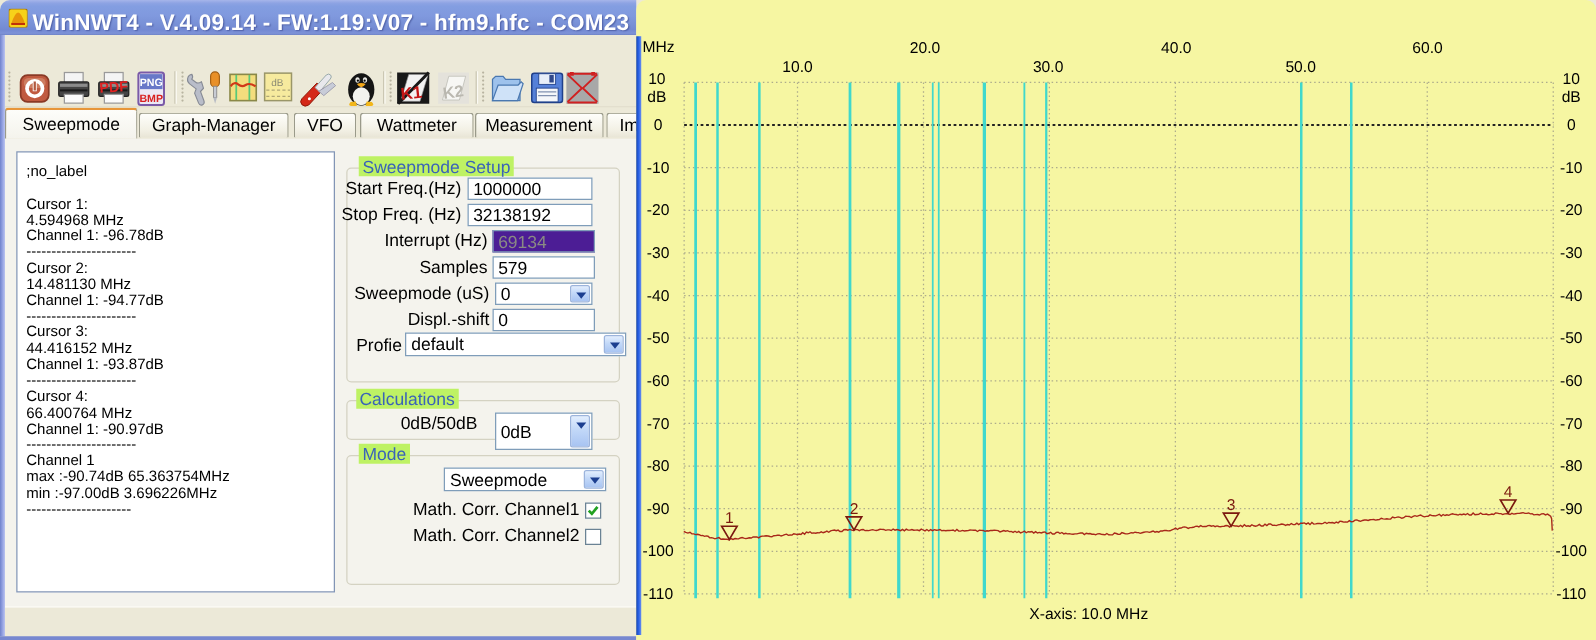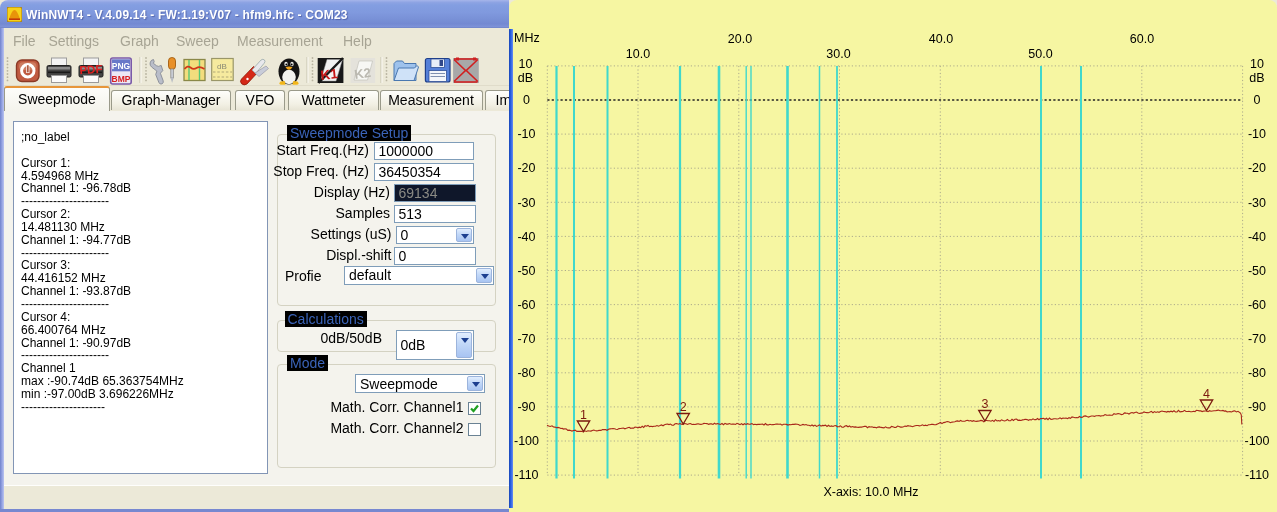--- a/index.html
+++ b/index.html
@@ -1,34 +1,34 @@
 <!DOCTYPE html>
 <html><head><meta charset="utf-8"><style>
 *{margin:0;padding:0;box-sizing:border-box}
 html,body{width:1277px;height:512px;overflow:hidden;background:#ece9d8;font-family:"Liberation Sans",sans-serif}
 #lwin{position:absolute;left:0;top:0;width:509px;height:512px;background:#ece9d8;border-radius:8px 0 0 0}
 #ltitle{position:absolute;left:0;top:0;width:509px;height:28px;border-radius:8px 0 0 0;
  background:linear-gradient(180deg,#a6b5ea 0%,#8da3e3 9%,#839ee1 18%,#8099de 45%,#7890d6 70%,#7389d2 85%,#7d92d8 95%,#6e83c6 100%)}
-#ltitle .txt{position:absolute;left:26px;top:8px;font-size:12px;font-weight:bold;color:#fff;letter-spacing:.2px;white-space:nowrap;text-shadow:1px 1px 1px rgba(40,50,120,.45)}
+#ltitle .txt{position:absolute;left:26px;top:8px;font-size:18px;font-weight:bold;color:#fff;letter-spacing:.2px;white-space:nowrap;text-shadow:1px 1px 1px rgba(40,50,120,.45)}
 .lborder{position:absolute;left:0;top:28px;width:4px;height:481px;background:linear-gradient(90deg,#7082cc,#98a6e4 55%,#bbc4f0)}
 #lbottom{position:absolute;left:0;top:509px;width:509px;height:3px;background:#7788d0}
 #lmenu{position:absolute;left:4px;top:28px;width:505px;height:26px;background:#ece9d8}
 #lmenu span{position:absolute;top:5px;font-size:14px;color:#a7a494;white-space:nowrap}
 #ltoolbar{position:absolute;left:4px;top:54px;width:505px;height:32px;background:#ece9d8;border-bottom:1px solid #e0dcca}
 #ltabs{position:absolute;left:4px;top:86px;width:505px;height:25px;background:#ece9d8}
 .tab{position:absolute;top:4px;height:20px;background:linear-gradient(180deg,#fefefb,#f2f0e4 70%,#e8e5d6);border:1px solid #9a9a8a;border-bottom:none;border-radius:3px 3px 0 0;font-size:14px;color:#000;text-align:center;line-height:19px;white-space:nowrap;overflow:hidden}
 .tab.active{top:0;height:25px;background:linear-gradient(180deg,#fdfdfa,#f4f3ec);border-top:2px solid #e7963a;line-height:22px;z-index:3}
 #lcontent{position:absolute;left:4px;top:111px;width:505px;height:374px;background:#f4f3ed}
 #lstatus{position:absolute;left:4px;top:485px;width:505px;height:24px;background:#ece9d8;border-top:1px solid #fefefc}
 #listbox{position:absolute;left:13px;top:121px;width:255px;height:353px;background:#fff;border:1px solid #8295b5;font-size:12px;line-height:12.85px;color:#000;padding:9px 0 0 7px;white-space:pre}
 .grp{position:absolute;border:1px solid #d4d2c2;border-radius:4px}
-.grptitle{position:absolute;font-size:14px;color:#3a63b8;background:#000000;padding:0 3px;white-space:nowrap}
+.grptitle{position:absolute;font-size:14px;color:#3a63b8;background:#bef264;padding:0 3px;white-space:nowrap}
 .lbl{position:absolute;font-size:14px;color:#000;white-space:nowrap;text-align:center}
 .inp{position:absolute;background:#fff;border:1px solid #7f9db9;font-size:14px;color:#000;padding-left:4px;display:flex;align-items:center;white-space:nowrap;overflow:hidden}
-.inp.dis{background:#0f172a;color:#8a8a84}
+.inp.dis{background:#4c1d95;color:#8a8a84}
 .combo{position:absolute;background:#fff;border:1px solid #7f9db9;font-size:14px;color:#000;padding-left:4px;display:flex;align-items:center;white-space:nowrap;overflow:hidden}
 .cbtn{position:absolute;right:1px;top:1px;bottom:1px;width:16px;border-radius:2px;background:linear-gradient(180deg,#e2eefe,#c2d8f8 45%,#a8c4f2);border:1px solid #9cb4dc}
 .cbtn:after{content:"";position:absolute;left:3.5px;top:5px;border-left:4.5px solid transparent;border-right:4.5px solid transparent;border-top:5px solid #1c3f90}
 .chk{position:absolute;width:13px;height:13px;background:#fff;border:1px solid #6a8294}
 #rwin{position:absolute;left:509px;top:0;width:768px;height:512px;background:#f6f6a2;border-radius:8px 8px 0 0}
 #rtitle{position:absolute;left:0px;top:0;width:768px;height:29px;border-radius:7px 0 0 0;
  background:linear-gradient(180deg,#5f94f2 0%,#2e6fe8 7%,#1b64e4 22%,#0f58da 55%,#0a4cc8 88%,#0e52c8 96%,#0a3fae 100%)}
 #rtitle .txt{position:absolute;left:26px;top:7.5px;font-size:13.5px;font-weight:bold;color:#fff;white-space:nowrap;text-shadow:1px 1px 1px rgba(10,30,90,.6)}
 .rborder{position:absolute;background:linear-gradient(90deg,#1a46b4,#2760e4 45%,#6a8ff0)}
 .wbtn{position:absolute;top:5px;width:19.5px;height:20.5px;border-radius:4px;border:1px solid #e8f0fc}
@@ -39,28 +39,20 @@
 <div id="lwin">
 <div id="ltitle">
       <div class="txt">WinNWT4 - V.4.09.14 - FW:1.19:V07 - hfm9.hfc - COM23</div>
 <svg width="15" height="15" style="position:absolute;left:7px;top:7px">
         <rect x="0" y="0" width="15" height="15" rx="2" fill="#f7d21a" stroke="#a87808" stroke-width="1"></rect>
         <path d="M2 12 q3 -9 5.5 -9 q2.5 0 5.5 9 z" fill="#e8940a"></path>
         <path d="M2 12.2 l11 0" stroke="#c03008" stroke-width="1.5"></path>
       </svg>
 </div>
 <div class="lborder"></div>
-<div id="lmenu">
-      <span style="left:9px">File</span>
-      <span style="left:44.5px">Settings</span>
-      <span style="left:116px">Graph</span>
-      <span style="left:172px">Sweep</span>
-      <span style="left:233px">Measurement</span>
-      <span style="left:339px">Help</span>
-    </div>
 <div id="ltoolbar">
       <svg width="505" height="32" viewBox="4 54 505 32" style="position:absolute;left:0;top:0">
 <circle cx="7.5" cy="58.0" r="0.9" fill="#b8b4a0"></circle>
         <circle cx="7.5" cy="61.2" r="0.9" fill="#b8b4a0"></circle>
         <circle cx="7.5" cy="64.4" r="0.9" fill="#b8b4a0"></circle>
         <circle cx="7.5" cy="67.6" r="0.9" fill="#b8b4a0"></circle>
         <circle cx="7.5" cy="70.8" r="0.9" fill="#b8b4a0"></circle>
         <circle cx="7.5" cy="74.0" r="0.9" fill="#b8b4a0"></circle>
         <circle cx="7.5" cy="77.2" r="0.9" fill="#b8b4a0"></circle>
         <circle cx="7.5" cy="80.4" r="0.9" fill="#b8b4a0"></circle>
@@ -219,31 +211,31 @@
 ----------------------
 Channel 1
 max :-90.74dB 65.363754MHz
 min :-97.00dB 3.696226MHz
 ---------------------</div>
 <div class="grp" style="left:276.5px;top:133.5px;width:219.5px;height:172.5px"></div>
 <div class="grptitle" style="left:287px;top:124.5px">Sweepmode Setup</div>
 <div class="lbl" style="right:140px;top:142px">Start Freq.(Hz)</div>
 <div class="inp" style="left:373.5px;top:142px;width:100.5px;height:18px">1000000</div>
 <div class="lbl" style="right:140px;top:163px">Stop Freq. (Hz)</div>
-<div class="inp" style="left:373.5px;top:163px;width:100.5px;height:18px">36450354</div>
-<div class="lbl" style="right:119px;top:184px">Display (Hz)</div>
+<div class="inp" style="left:373.5px;top:163px;width:100.5px;height:18px">32138192</div>
+<div class="lbl" style="right:119px;top:184px">Interrupt (Hz)</div>
 <div class="inp dis" style="left:393.5px;top:184px;width:82px;height:18px">69134</div>
 <div class="lbl" style="right:119px;top:205px">Samples</div>
-<div class="inp" style="left:393.5px;top:205px;width:82px;height:18px">513</div>
-<div class="lbl" style="right:117.5px;top:226px">Settings (uS)</div>
+<div class="inp" style="left:393.5px;top:205px;width:82px;height:18px">579</div>
+<div class="lbl" style="right:117.5px;top:226px">Sweepmode (uS)</div>
 <div class="combo" style="left:395.5px;top:226px;width:78.5px;height:18px">0<div class="cbtn"></div></div>
 <div class="lbl" style="right:117.5px;top:247px">Displ.-shift</div>
 <div class="inp" style="left:393.5px;top:247px;width:82px;height:18px">0</div>
 <div class="lbl" style="right:187.5px;top:268px">Profie</div>
-<div class="combo" style="left:344px;top:266px;width:150px;height:18.5px">default<div class="cbtn"></div></div>
+<div class="combo" style="left:324px;top:266px;width:177px;height:18.5px">default<div class="cbtn"></div></div>
 <div class="grp" style="left:276.5px;top:319.5px;width:219.5px;height:32.5px"></div>
 <div class="grptitle" style="left:284.5px;top:310.5px">Calculations</div>
 <div class="lbl" style="right:127px;top:330px">0dB/50dB</div>
 <div class="combo" style="left:395.5px;top:330px;width:78.5px;height:30px">0dB<div class="cbtn"></div></div>
 <div class="grp" style="left:276.5px;top:364px;width:219.5px;height:104px"></div>
 <div class="grptitle" style="left:287px;top:355px">Mode</div>
 <div class="combo" style="left:355px;top:374px;width:130px;height:19px">Sweepmode<div class="cbtn"></div></div>
 <div class="lbl" style="right:45.5px;top:398.7px">Math. Corr. Channel1</div>
 <div class="lbl" style="right:45.5px;top:419.7px">Math. Corr. Channel2</div>
 <div class="chk" style="left:467.5px;top:401.5px">

